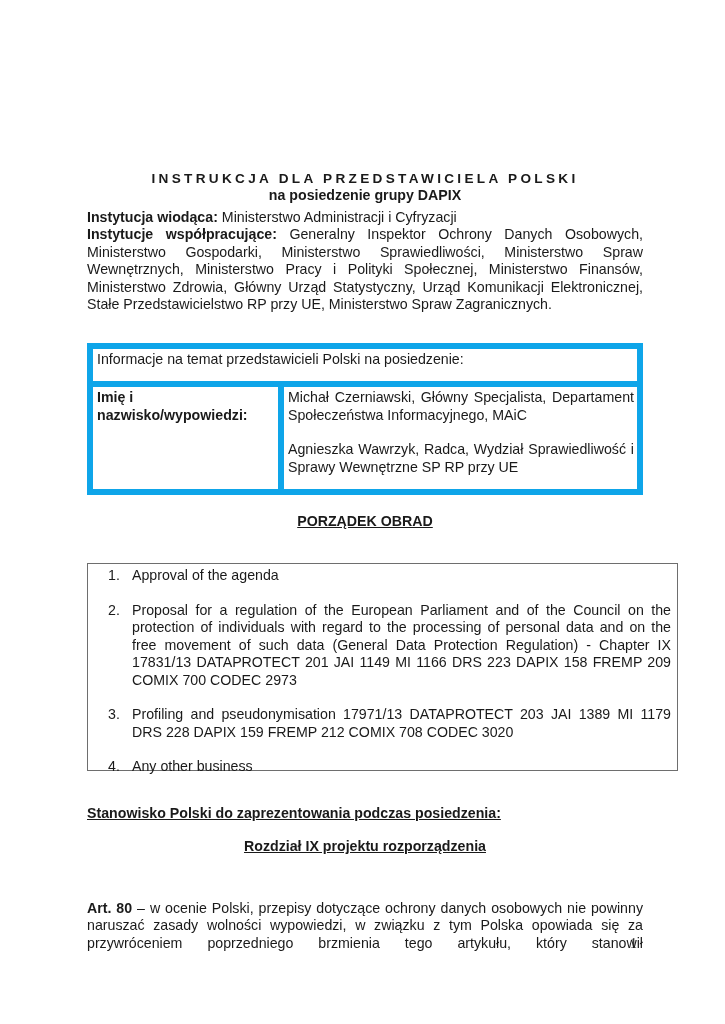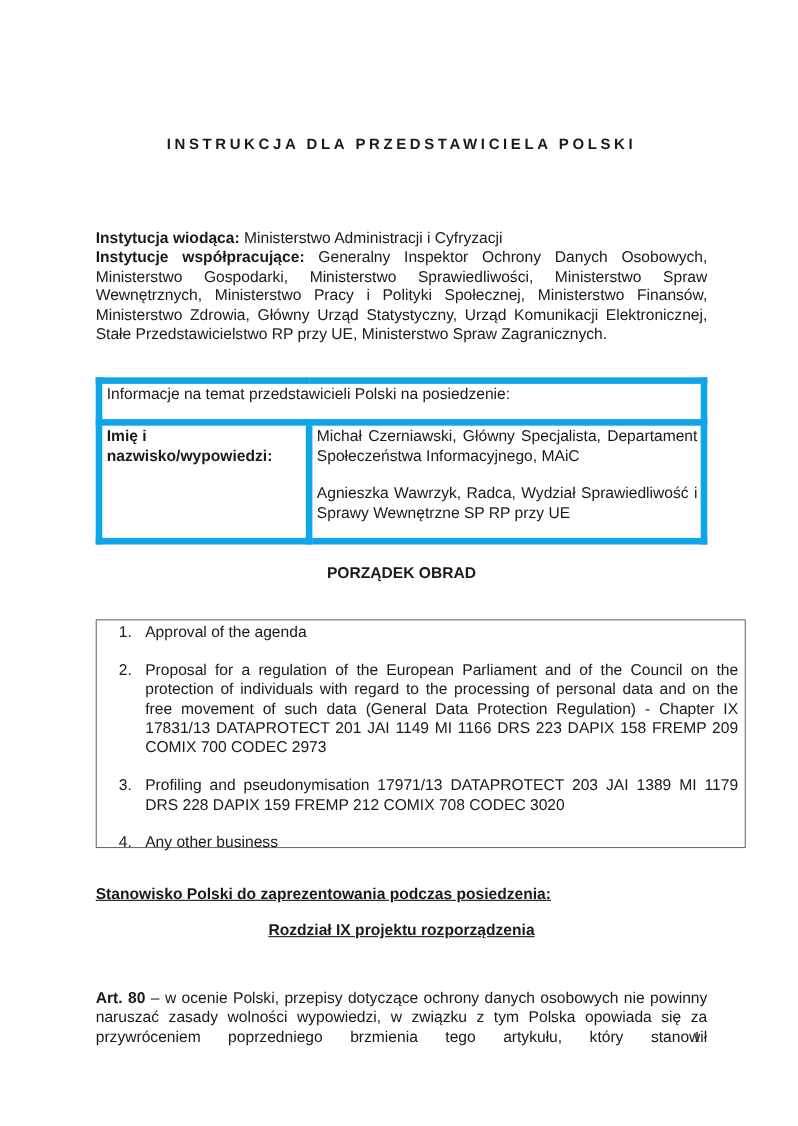--- a/index.html
+++ b/index.html
@@ -28,20 +28,21 @@
       top: 122px;
       left: 0;
       width: 556px;
       text-align: center;
       font-weight: bold;
       line-height: 17px;
     }
     .title-main {
       letter-spacing: 3.3px;
       font-size: 13.6px;
+      margin-top: 48px;
     }
     .institutions {
       position: absolute;
       top: 209px;
       left: 0;
       width: 556px;
       text-align: justify;
       line-height: 17.4px;
     }
     .u-bold {
@@ -76,20 +77,21 @@
     .reps-value p:last-child {
       margin-bottom: 1px;
     }
     .agenda-heading {
       position: absolute;
       top: 513px;
       left: 0;
       width: 556px;
       text-align: center;
       font-weight: bold;
+      text-decoration: underline;
     }
     .agenda-box {
       position: absolute;
       top: 563px;
       left: 0;
       width: 591px;
       height: 208px;
       border: 1px solid #6e6e6e;
       box-sizing: border-box;
     }
@@ -146,20 +148,21 @@
       font-size: 14px;
     }
   </style>
 </head>
 <body>
 
 <div class="page">
 
   <div class="title-block">
     <div class="title-main">INSTRUKCJA DLA PRZEDSTAWICIELA POLSKI</div>
+    <div>na posiedzenie grupy DAPIX</div>
   </div>
 
   <div class="institutions">
     <div><span class="u-bold">Instytucja wiodąca:</span><span> Ministerstwo Administracji i Cyfryzacji</span></div>
     <div><span class="u-bold">Instytucje współpracujące:</span><span> Generalny Inspektor Ochrony Danych Osobowych, Ministerstwo Gospodarki, Ministerstwo Sprawiedliwości, Ministerstwo Spraw Wewnętrznych, Ministerstwo Pracy i Polityki Społecznej, Ministerstwo Finansów, Ministerstwo Zdrowia, Główny Urząd Statystyczny, Urząd Komunikacji Elektronicznej, Stałe Przedstawicielstwo RP przy UE, Ministerstwo Spraw Zagranicznych.</span></div>
   </div>
 
   <table class="reps-table">
     <tbody>
         <tr>

